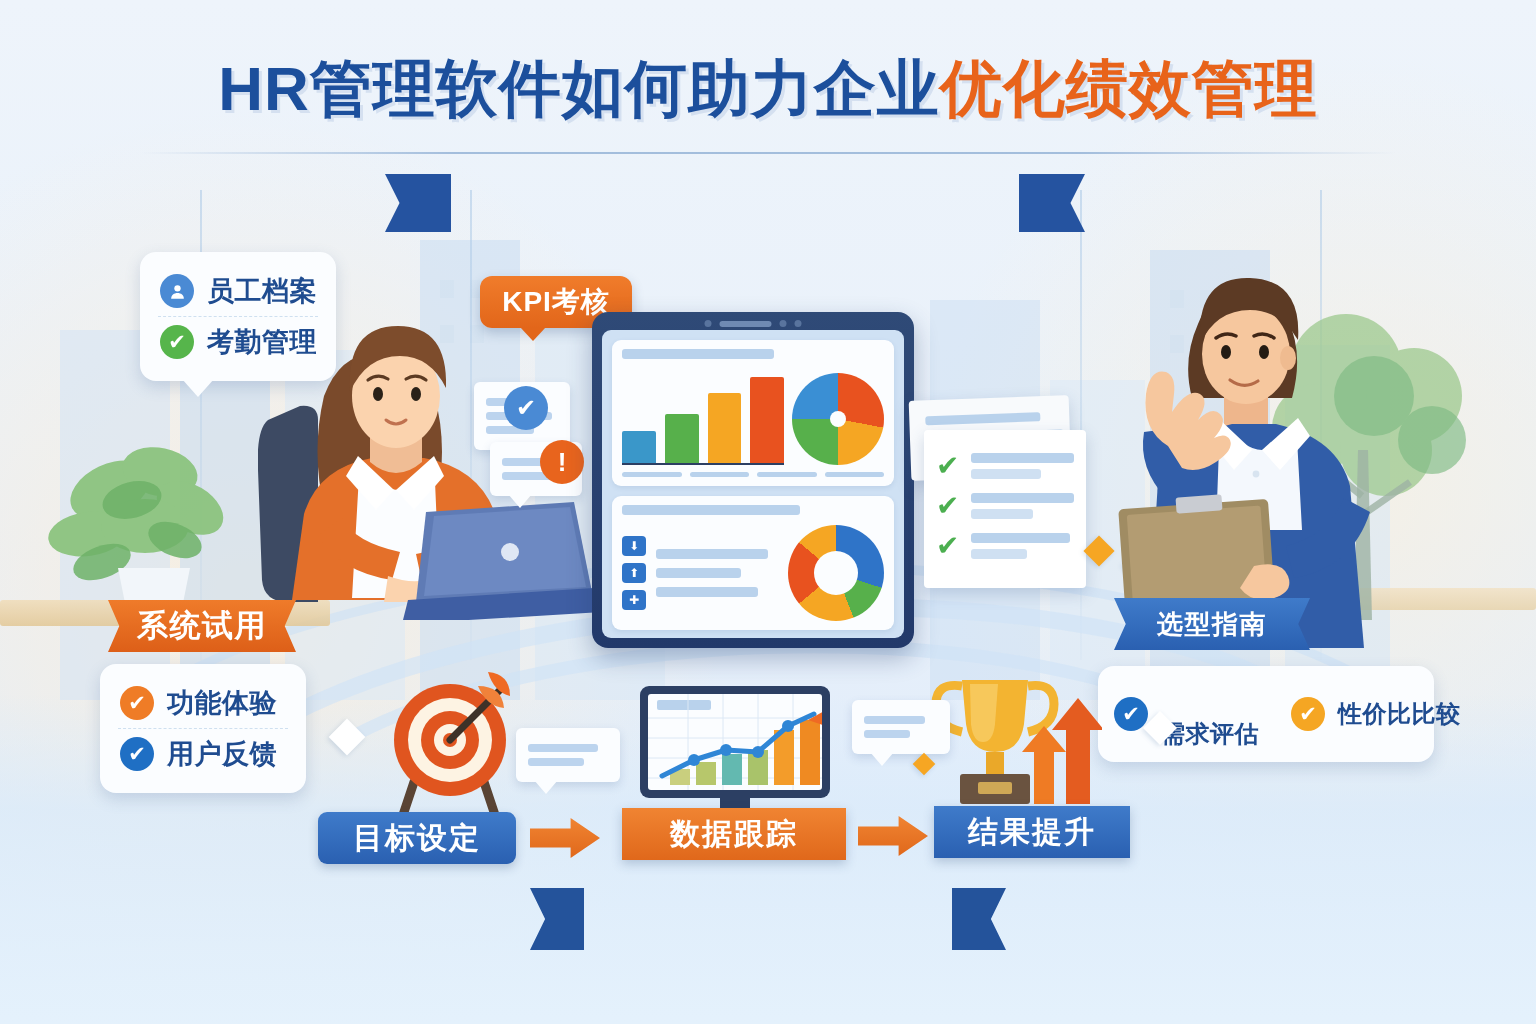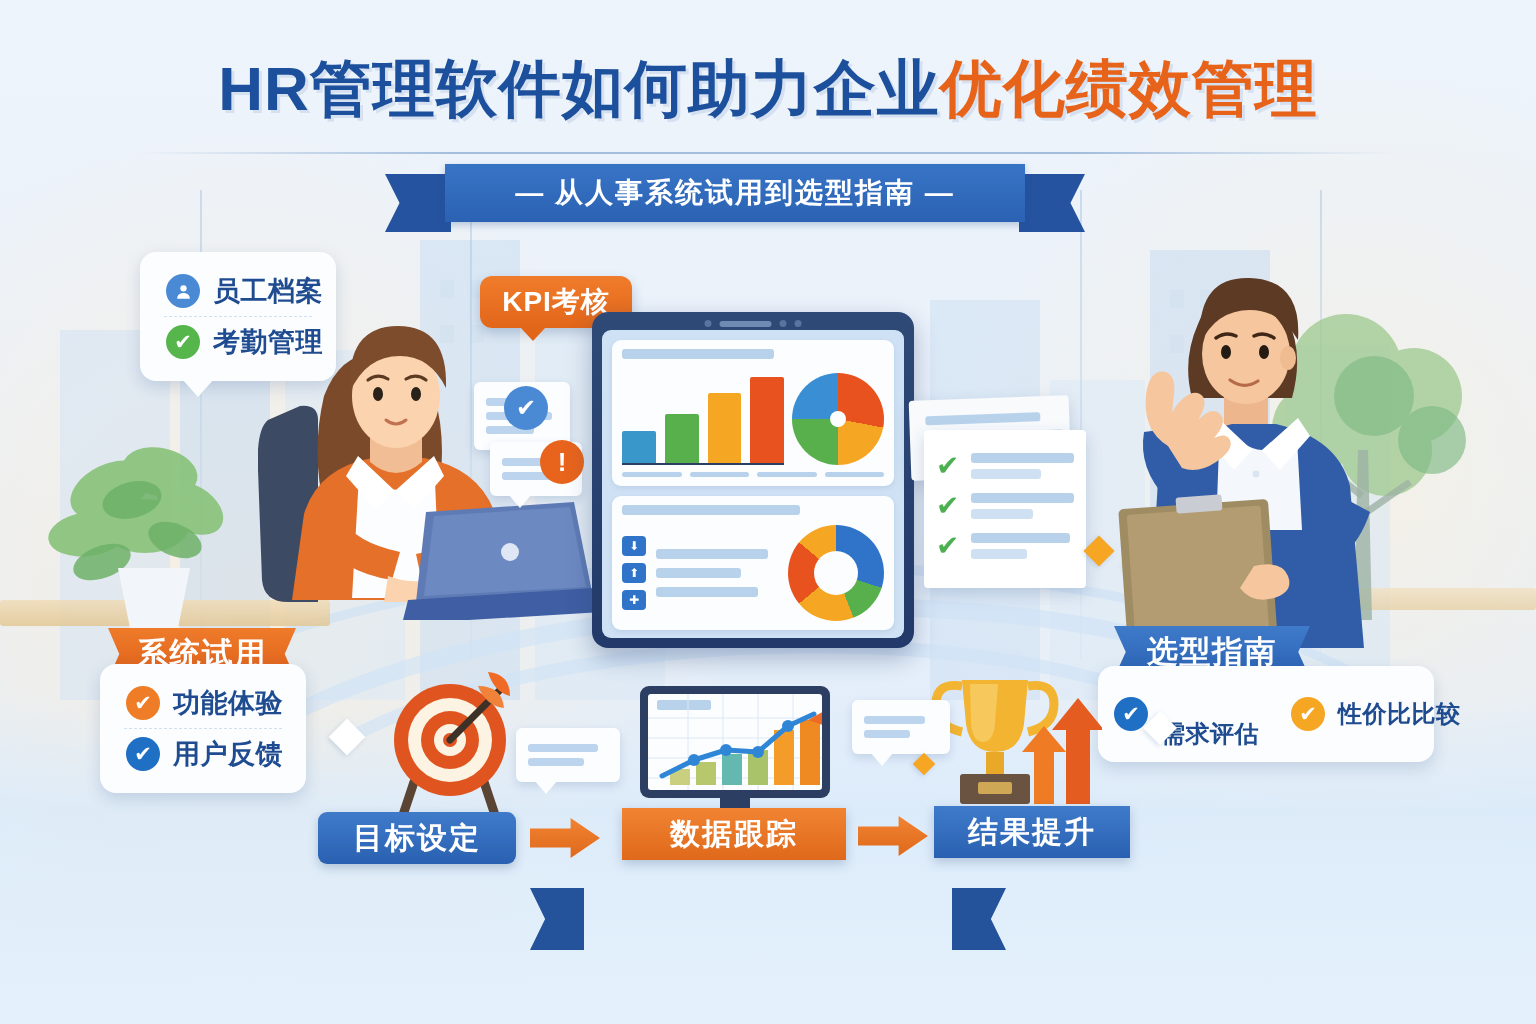--- a/index.html
+++ b/index.html
@@ -81,21 +81,21 @@
   .ribbon-sub .tail.r { right:0; clip-path: polygon(0 0, 100% 0, 78% 50%, 100% 100%, 0 100%); }
 
   
   .ribbon {
     position:absolute; display:flex; align-items:center; justify-content:center;
     color:#fff; font-weight:700; letter-spacing:1.5px;
     box-shadow: 0 4px 9px rgba(40,70,120,.22);
   }
   .ribbon.orange { background: linear-gradient(180deg,#ef7b2a,#dd5f18); }
   .ribbon.blue   { background: linear-gradient(180deg,#3f7bca,#2a60b1); }
-  .ribbon.notch  { clip-path: polygon(0 0, 100% 0, 94% 50%, 100% 100%, 0 100%, 6% 50%); margin-top: 28px; }
+  .ribbon.notch  { clip-path: polygon(0 0, 100% 0, 94% 50%, 100% 100%, 0 100%, 6% 50%); }
 
   
   .badge {
     position:absolute; border-radius:12px; color:#fff;
     font-size:28px; font-weight:700; letter-spacing:1px;
     display:flex; align-items:center; justify-content:center;
     box-shadow: 0 5px 12px rgba(40,70,120,.25);
   }
   .badge .pointer {
     position:absolute; bottom:-13px; left:40px; width:0; height:0;
@@ -103,21 +103,21 @@
   }
   .badge.orange { background:linear-gradient(180deg,#f07c2b,#e2661a); }
   .badge.orange .pointer { border-top:14px solid #e2661a; }
   .badge.blue { background:linear-gradient(180deg,#4480cd,#2e63b4); }
   .badge.blue .pointer { border-top:14px solid #2e63b4; }
 
   
   .info-card {
     position:absolute; background:#fbfdff; border-radius:16px;
     box-shadow: 0 6px 16px rgba(60,95,150,.20);
-    padding: 14px 24px;
+    padding: 14px 18px;
   }
   .info-card.bubble::after {
     content:""; position:absolute; bottom:-16px; left:42px;
     border-left:16px solid transparent; border-right:16px solid transparent;
     border-top:18px solid #fbfdff;
   }
   .info-row { display:flex; align-items:center; gap:13px; padding:7px 2px; }
   .info-row + .info-row { border-top:1px dashed #cfe0f0; }
   .info-text { font-size:27px; font-weight:700; color:#1f4c90; letter-spacing:.5px; white-space:nowrap; }
   .dot {
@@ -293,21 +293,20 @@
   </svg>
 
   <div class="title-wrap">
     <div class="title"><span class="t-blue">HR管理软件如何助力企业</span><span class="t-orange">优化绩效管理</span></div>
   </div>
   <div class="title-rule"></div>
 
   <div class="ribbon-sub">
     <div class="tail l"></div>
     <div class="tail r"></div>
-    <div class="body">— 从人事系统试用到选型指南 —</div>
   </div>
 
   <div class="info-card bubble" style="left:140px; top:252px; width:196px;">
     <div class="info-row">
       <div class="dot blue">
         <svg width="19" height="19" viewBox="0 0 24 24" fill="#fff">
             <circle cx="12" cy="8" r="4"></circle>
             <path d="M4 21c0-4.4 3.6-7 8-7s8 2.6 8 7z"></path>
           </svg>
       </div>
@@ -497,21 +496,21 @@
     <div class="info-row">
       <div class="dot orange">✔</div>
       <div class="info-text">功能体验</div>
     </div>
     <div class="info-row">
       <div class="dot darkblue">✔</div>
       <div class="info-text">用户反馈</div>
     </div>
   </div>
 
-  <div class="ribbon blue notch" style="left:1114px; top:598px; width:196px; height:52px; font-size:31px;">
+  <div class="ribbon blue notch" style="left:1114px; top:598px; width:196px; height:52px; font-size:26px;">
     <span>选型指南</span>
   </div>
   <div class="info-card split" style="left:1098px; top:666px; width:336px; padding:10px 16px;">
     <div class="info-row" style="padding:2px 0;">
       <div class="dot darkblue">✔</div>
       <div class="info-text" style="font-size:24px;margin-top:40px;">需求评估</div>
     </div>
     <div class="sep"></div>
     <div class="info-row" style="padding:2px 0;">
       <div class="dot amber">✔</div>

